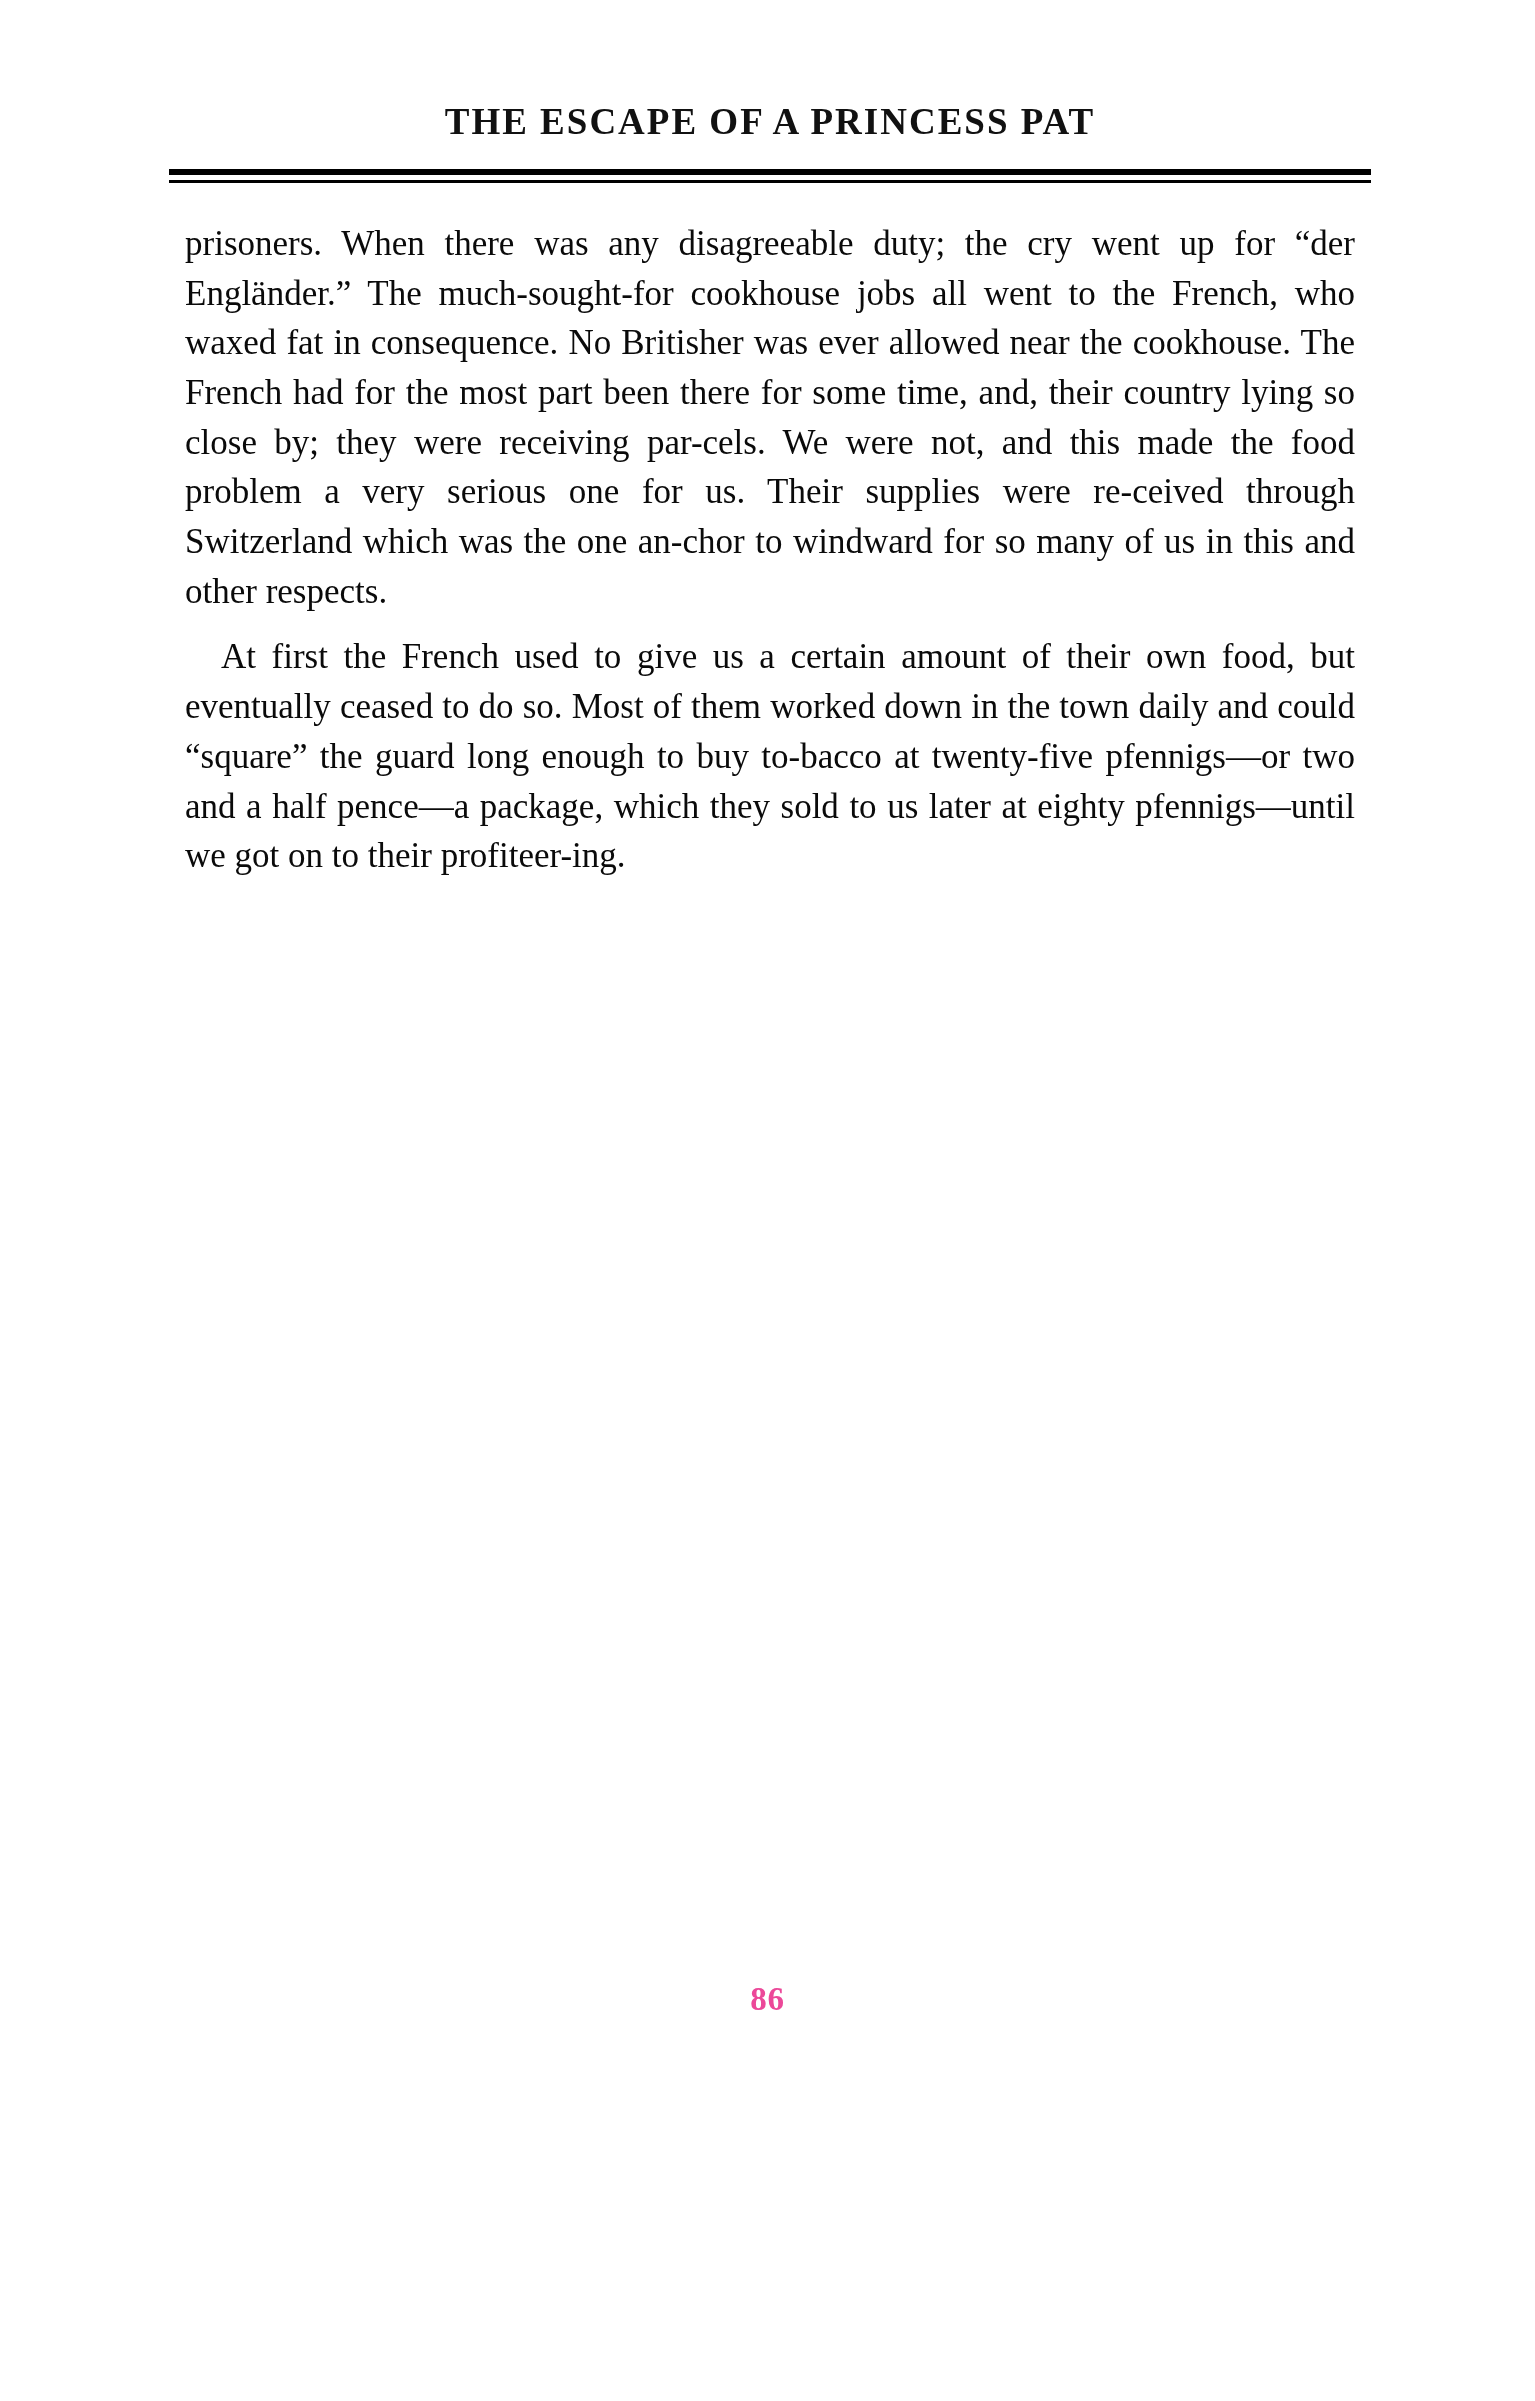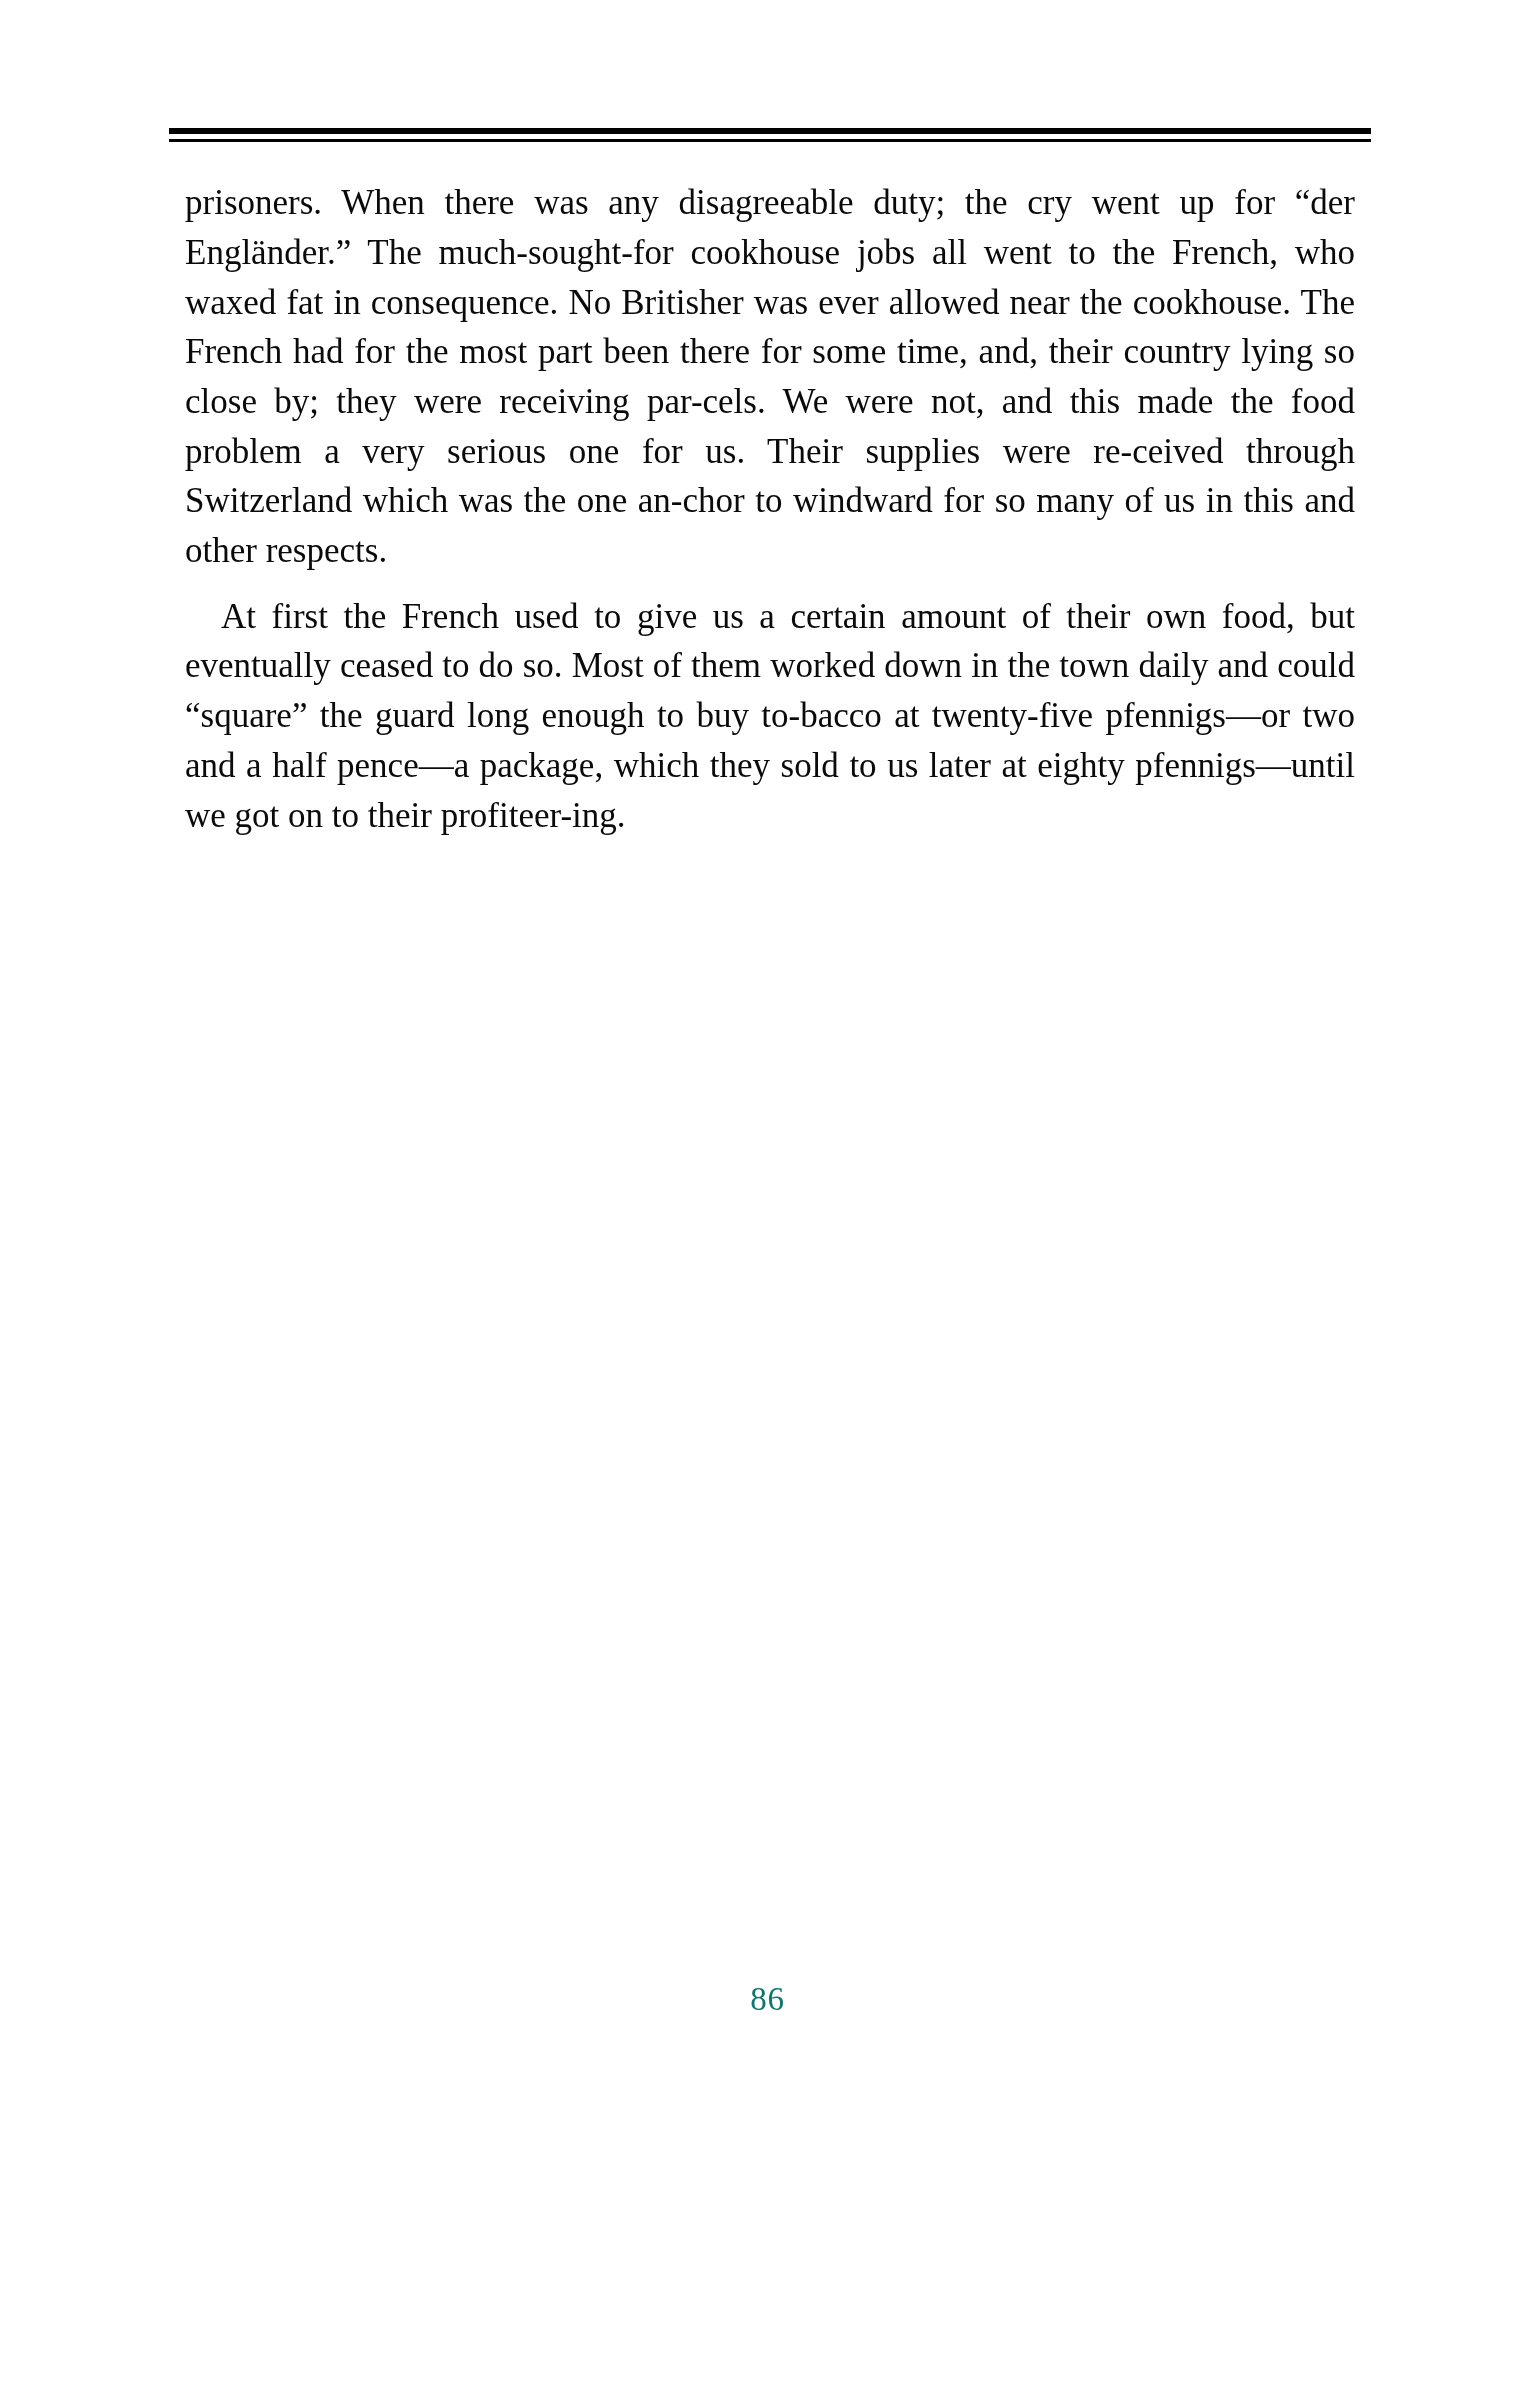--- a/index.html
+++ b/index.html
@@ -75,32 +75,33 @@
   .indent {
     text-indent: 36px;
   }
   .folio {
     position: absolute;
     left: 0;
     right: 0;
     top: 1981px;
     text-align: center;
     font-size: 33px;
-    font-weight: normal;
+    font-weight: bold;
     letter-spacing: 0.7px;
-    color: #0f766e;
+    color: #ec4899;
   }
 </style>
 </head>
 <body>
 
 <div class="page">
 
   <div class="content">
 
+    <div class="running-head">THE ESCAPE OF A PRINCESS PAT</div>
 
     <div class="rule-group">
       <div class="rule-thick"></div>
       <div class="rule-gap"></div>
       <div class="rule-thin"></div>
     </div>
 
     <div class="body-text">
       <p class="para">prisoners.  When there was any disagreeable duty; the cry went up for “der Engländer.”  The much-sought-for cookhouse jobs all went to the French, who waxed fat in consequence.  No Britisher was ever allowed near the cookhouse.  The French had for the most part been there for some time, and, their country lying so close by; they were receiving par-cels.  We were not, and this made the food problem a very serious one for us.  Their supplies were re-ceived through Switzerland which was the one an-chor to windward for so many of us in this and other respects.</p>
       <p class="para indent">At first the French used to give us a certain amount of their own food, but eventually ceased to do so. Most of them worked down in the town daily and could “square” the guard long enough to buy to-bacco at twenty-five pfennigs—or two and a half pence—a package, which they sold to us later at eighty pfennigs—until we got on to their profiteer-ing.</p>

